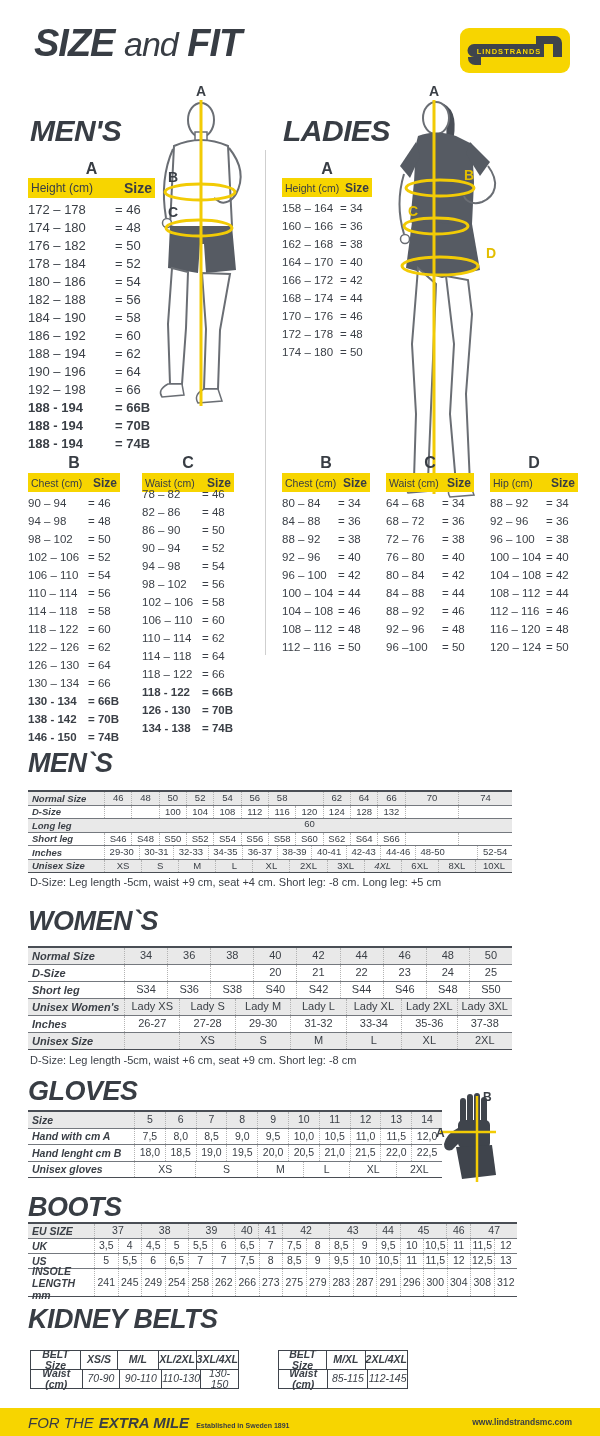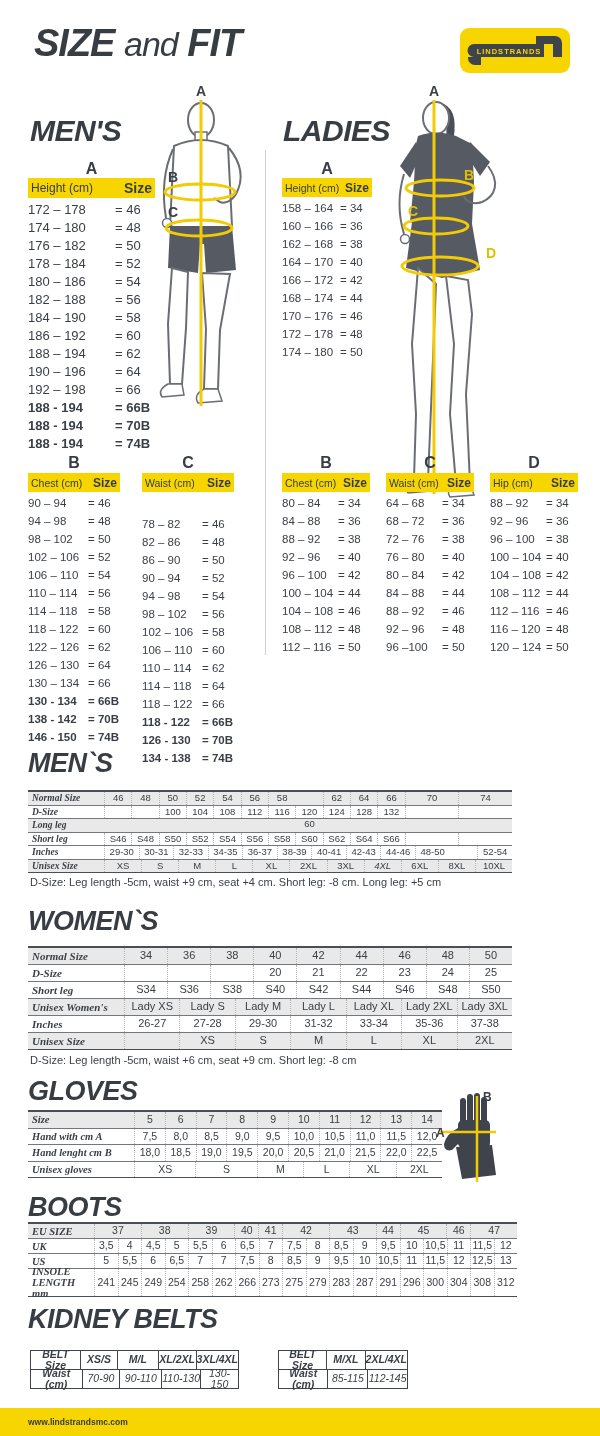--- a/index.html
+++ b/index.html
@@ -27,21 +27,21 @@
   .big-t .m-row{font-size:13px;}
   .m-row span:first-child{flex:1;}
   .m-row span:last-child{width:32px;}
   .big-t .m-row span:last-child{width:40px;}
   .m-row.bold{font-weight:800;}
   .divider{position:absolute;width:1px;background:#cfcfcf;}
   
   .stable{position:absolute;border-top:2px solid #4a4e55;}
   .strow{display:flex;align-items:stretch;border-bottom:1px solid #74787e;}
   .strow:last-child{border-bottom:1.5px solid #4a4e55;}
-  .strow .lbl{flex:none;display:flex;align-items:center;padding-left:4px;font-weight:700;font-style:italic;font-family:Liberation Serif, serif;}
+  .strow .lbl{flex:none;display:flex;align-items:center;padding-left:4px;font-weight:700;font-style:italic;}
   .strow .cw{flex:1;display:flex;}
   .cell{display:flex;align-items:center;justify-content:center;border-left:1px dotted #b3b3b3;text-align:center;line-height:1.05;}
   .gray{background:#e9e9e9;}
   .t-mens .strow{height:13.5px;font-size:9.5px;}
   .t-mens .lbl{width:76px;}
   .t-womens .strow{height:17px;font-size:11px;}
   .t-womens .lbl{width:96px;}
   .t-gloves .strow{height:16.5px;font-size:10.5px;}
   .t-gloves .lbl{width:106px;}
   .t-boots .strow{height:15px;font-size:10.5px;}
@@ -305,21 +305,21 @@
         </div>
       </div>
   </div>
 
   <div class="mt">
     <div class="letter" style="position:absolute;left:142px;top:454px;width:92px;">C</div>
     <div class="band" style="left:142px;top:473px;width:92px;height:19px;">
       <span class="c1">Waist (cm)</span>
       <span class="c2">Size</span>
     </div>
-    <div class="mrows" style="left:142px;top:515px;width:92px;">
+    <div class="mrows" style="left:142px;top:485px;width:92px;">
         <div class="m-row">
           <span>78 – 82</span>
           <span>= 46</span>
         </div>
         <div class="m-row">
           <span>82 – 86</span>
           <span>= 48</span>
         </div>
         <div class="m-row">
           <span>86 – 90</span>
@@ -873,16 +873,21 @@
         <div class="cell" style="flex: 40 1 0px;">2XL/4XL</div>
       </div>
     <div class="krow kb-val">
         <div class="cell" style="flex: 50 1 0px;">Waist (cm)</div>
         <div class="cell" style="flex: 40 1 0px;">85-115</div>
         <div class="cell" style="flex: 40 1 0px;">112-145</div>
       </div>
   </div>
 
   <div class="footer">
+    <div class="foot-left">
+      <span class="r">FOR THE</span>
+      <span class="b">EXTRA MILE</span>
+      <span class="est">Established in Sweden 1891</span>
+    </div>
     <span class="site">www.lindstrandsmc.com</span>
   </div>
 
 </div>
 
 </body></html>

